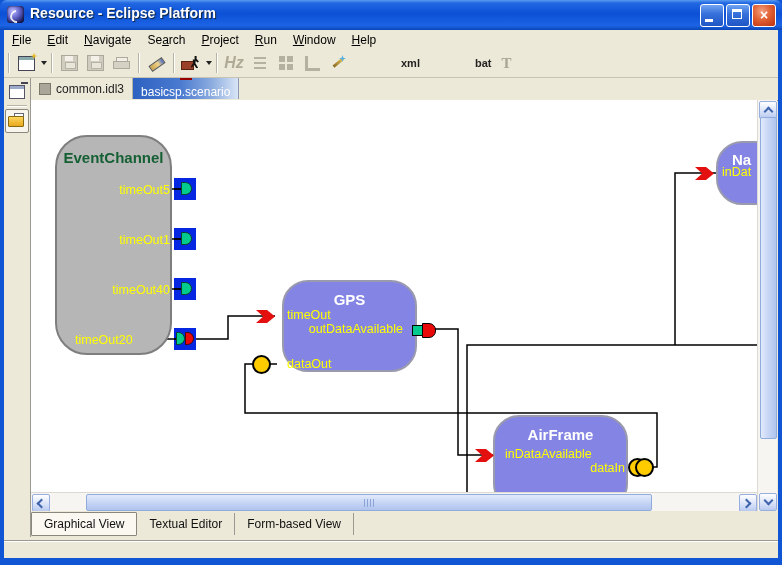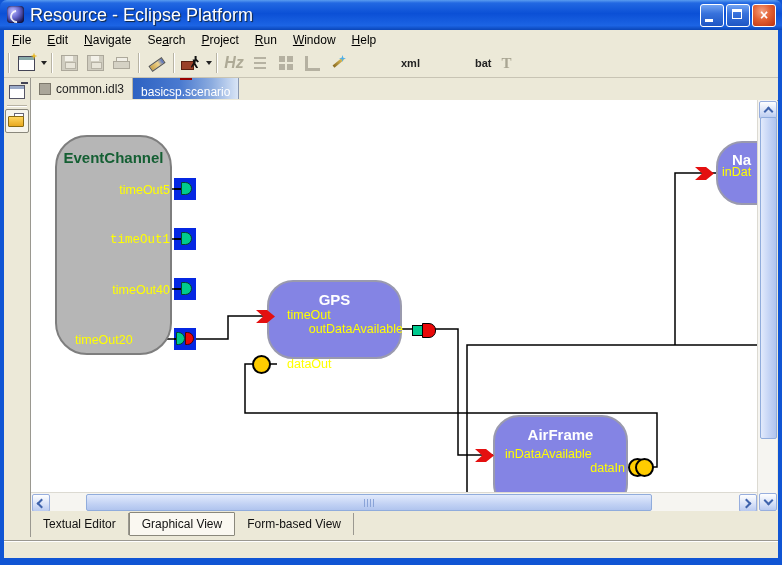--- a/index.html
+++ b/index.html
@@ -9,21 +9,21 @@
   
   .titlebar{position:absolute;left:0;top:0;width:782px;height:30px;
     background:linear-gradient(180deg,#5a9cf0 0%,#2268e2 10%,#0b50d6 45%,#1c64e4 85%,#0a46b8 100%);
     border-radius:7px 7px 0 0; display:flex;align-items:center;}
   .app-icon{position:absolute;left:7px;top:6px;width:17px;height:17px;border-radius:4px;
     background:radial-gradient(circle at 34% 30%, #b9b9ff 0%, #6a6ad0 40%, #26266e 75%, #101040 100%);
     box-shadow:inset 0 0 2px #000;}
   .app-icon::after{content:"";position:absolute;left:3px;top:4px;width:9px;height:9px;
     border:2px solid rgba(255,255,255,.85);border-right-color:transparent;border-top-color:transparent;
     border-radius:50%;transform:rotate(40deg);}
-  .title-text{position:absolute;left:30px;top:5px;color:#fff;font-weight:normal;font-size:18px;
+  .title-text{position:absolute;left:30px;top:5px;color:#fff;font-weight:bold;font-size:14px;
     text-shadow:1px 1px 1px #123;}
   .winbtns{position:absolute;right:6px;top:4px;display:flex;gap:2px;}
   .wbtn{width:22px;height:21px;border:1px solid #fff;border-radius:3px;position:relative;
     background:linear-gradient(180deg,#72a4f2 0%,#3872dc 40%,#1e56c4 100%);}
   .wbtn.close{background:radial-gradient(circle at 40% 30%,#f2a080 0%,#e26032 45%,#ba3010 100%);
     color:#fff;font-weight:bold;font-size:14px;text-align:center;line-height:20px;}
   .wbtn.min::before{content:"";position:absolute;left:4px;bottom:4px;width:8px;height:3px;background:#fff;}
   .wbtn.max::before{content:"";position:absolute;left:5px;top:4px;width:10px;height:10px;
     border:1px solid #fff;border-top:3px solid #fff;box-sizing:border-box;}
   
@@ -264,42 +264,42 @@
 
         <polyline points="436,392 436,245 726,245"></polyline>
         <polyline points="644,245 644,73 685,73"></polyline>
       </g>
     </svg>
 
     <div class="node ec" style="left:24px;top:35px;width:117px;height:220px;">
       <div class="node-title">EventChannel</div>
     </div>
     <div class="plabel" style="left:44px;top:83px;width:95px;text-align:right;">timeOut5</div>
-    <div class="plabel" style="left:44px;top:133px;width:95px;text-align:right;font-family:Liberation Mono, monospace;">timeOut1</div>
+    <div class="plabel" style="left:44px;top:133px;width:95px;text-align:right;">timeOut1</div>
     <div class="plabel" style="left:44px;top:183px;width:95px;text-align:right;">timeOut40</div>
     <div class="plabel" style="left:44px;top:233px;width:95px;">timeOut20</div>
     <div class="ec-port" style="left:143px;top:78px;">
         <span class="stem"></span>
         <span class="dg"></span>
       </div>
     <div class="ec-port" style="left:143px;top:128px;">
         <span class="stem"></span>
         <span class="dg"></span>
       </div>
     <div class="ec-port" style="left:143px;top:178px;">
         <span class="stem"></span>
         <span class="dg"></span>
       </div>
     <div class="ec-port dual" style="left:143px;top:228px;">
         <span class="stem"></span>
         <span class="dg"></span>
         <span class="dr"></span>
       </div>
 
-    <div class="node purple" style="left:236px;top:180px;width:135px;height:79px;">
+    <div class="node purple" style="left:251px;top:180px;width:135px;height:92px;">
       <div class="node-title" style="padding-top:9px;">GPS</div>
     </div>
     <div class="pennant" style="left:225px;top:210px;"></div>
     <div class="plabel" style="left:256px;top:208px;">timeOut</div>
     <div class="plabel" style="left:254px;top:222px;width:118px;text-align:right;">outDataAvailable</div>
     <div class="out-icon" style="left:381px;top:223px;">
         <span class="sq"></span>
         <span class="dr"></span>
       </div>
     <div class="plabel" style="left:256px;top:257px;">dataOut</div>
@@ -339,20 +339,20 @@
     <span class="sb-btn" style="left:1px;top:1px;">
         <span class="chev u"></span>
       </span>
     <span class="sb-thumb-v"></span>
     <span class="sb-btn" style="left:1px;top:393px;">
         <span class="chev d"></span>
       </span>
   </div>
 
   <div class="bottomtabs">
+    <span class="btab active">Graphical View</span>
     <span class="btab">Textual Editor</span>
-    <span class="btab active">Graphical View</span>
     <span class="btab">Form-based View</span>
   </div>
 
   <div class="statusstrip"></div>
 
 </div>
 
 </body></html>

